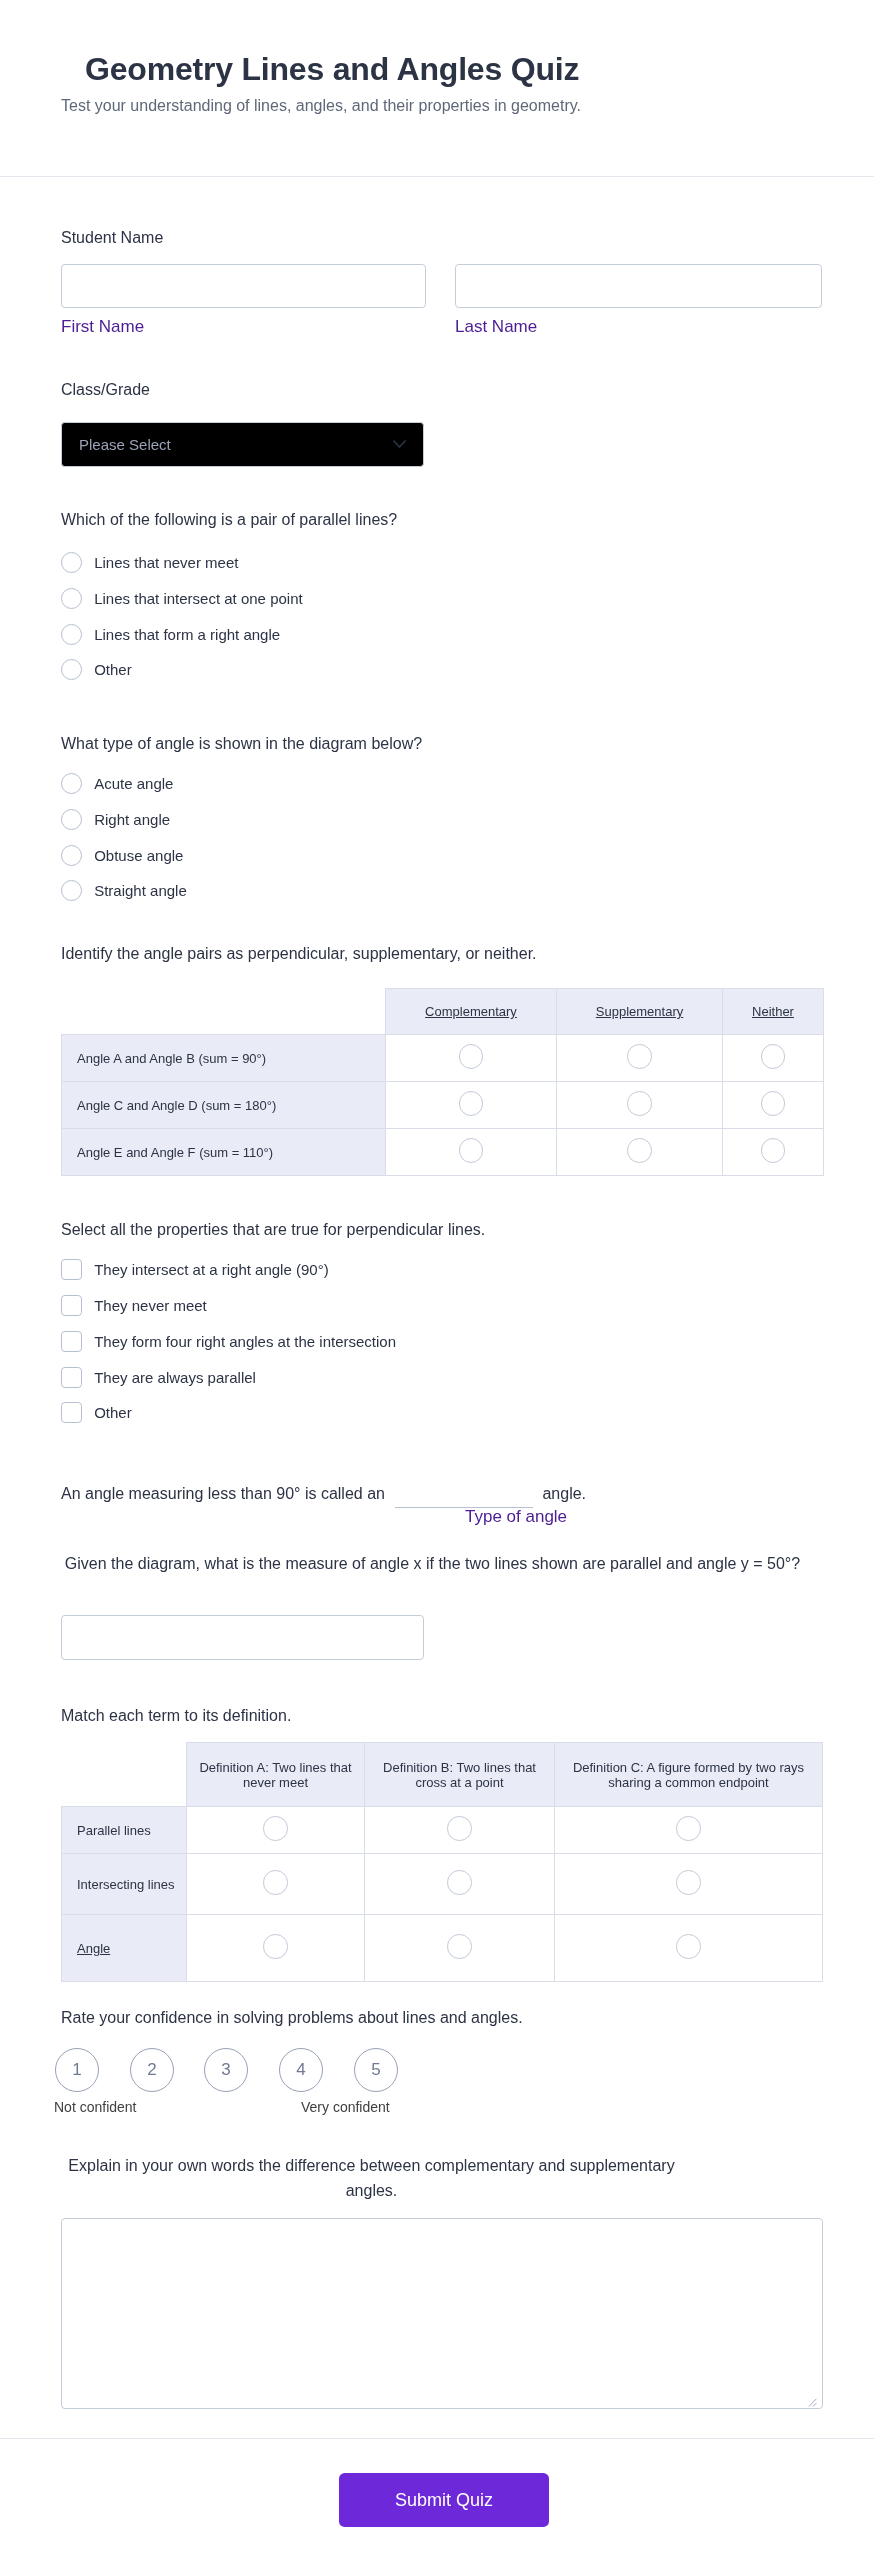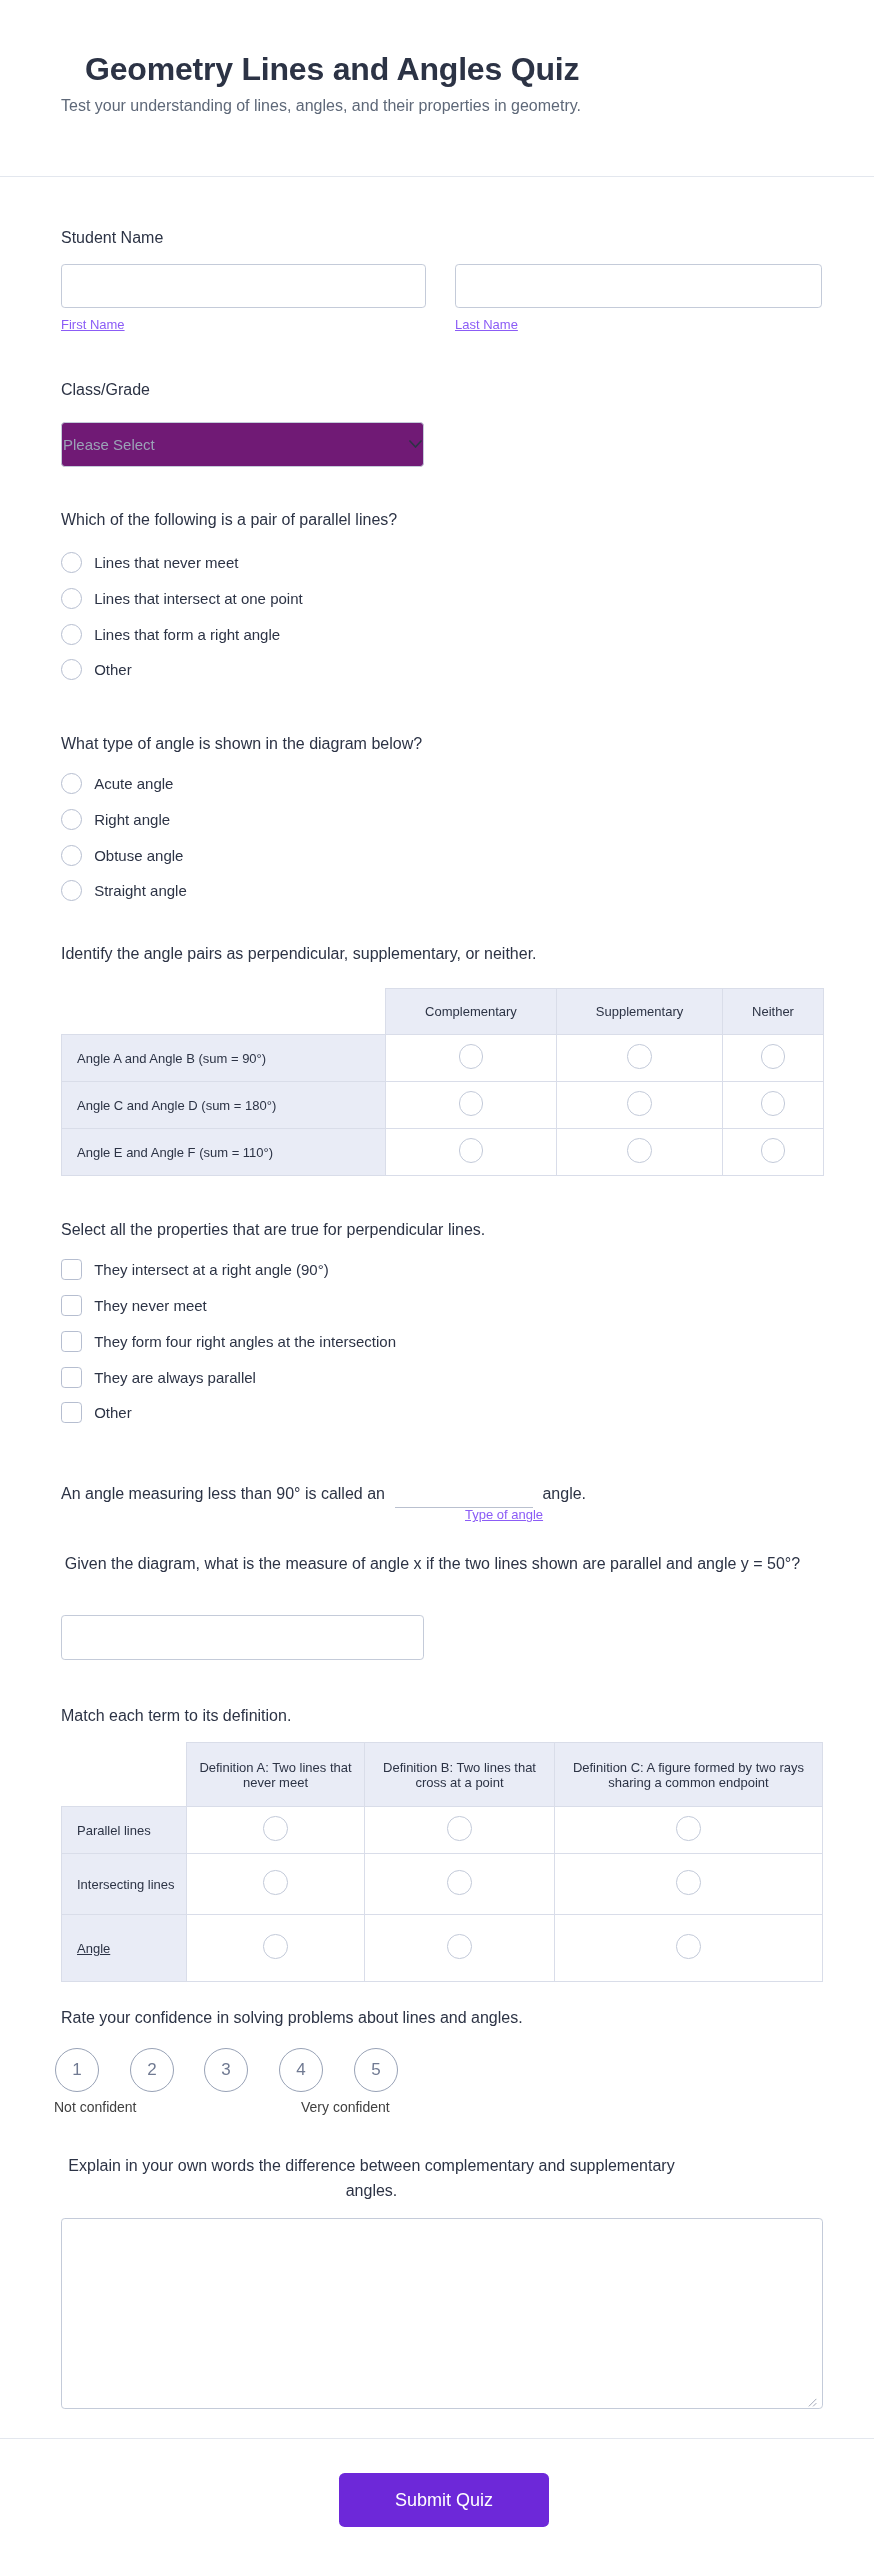--- a/index.html
+++ b/index.html
@@ -5,26 +5,26 @@
   html,body{margin:0;padding:0;background:#fff;}
   .page{position:relative;width:875px;height:2576px;background:#ffffff;
         font-family:"Liberation Sans",sans-serif;color:#2c3345;overflow:hidden;margin:0 auto;}
   .abs{position:absolute;}
   .divider{position:absolute;left:0;width:875px;height:0.9px;background:#e3e7ee;}
 
   .form-title{font-size:32px;font-weight:700;letter-spacing:-0.2px;color:#2c3345;margin-left:24px;}
   .form-subtitle{font-size:16px;color:#5e6878;}
 
   .q-label{font-size:16px;font-weight:500;color:#2c3345;line-height:24.5px;text-align:center;}
-  .sub-label{font-size:13px;color:#8b5cf6;text-decoration:underline;}
+  .sub-label{font-size:17px;color:#4c1d95;}
 
   .text-input{box-sizing:border-box;height:44px;border:0.9px solid #c4cbd9;border-radius:3.8px;
               background:#fff;font:15px "Liberation Sans",sans-serif;color:#2c3345;padding:0 11.3px;outline:none;}
-  .selectbox{box-sizing:border-box;height:45px;border:0.9px solid #c4cbd9;border-radius:3.8px;background:#701a75;
-             display:flex;align-items:center;justify-content:space-between;padding:0 1px;cursor:pointer;}
+  .selectbox{box-sizing:border-box;height:45px;border:0.9px solid #c4cbd9;border-radius:3.8px;background:#000000;
+             display:flex;align-items:center;justify-content:space-between;padding:0 17px;cursor:pointer;}
   .selectbox .ph{font-size:15px;color:#9ba3b7;}
 
   .opt-row{position:absolute;display:flex;align-items:center;gap:12.2px;}
   .radio{box-sizing:border-box;width:21px;height:21px;border:0.9px solid #b6bed0;border-radius:50%;background:#fff;flex:0 0 auto;}
   .checkbox{box-sizing:border-box;width:21px;height:21px;border:0.9px solid #b6bed0;border-radius:3.8px;background:#fff;flex:0 0 auto;}
   .opt-label{font-size:15px;color:#2c3345;}
 
   table.matrix{border-collapse:collapse;table-layout:fixed;}
   .matrix td,.matrix th{border:0.9px solid #d9dde9;padding:0;font-weight:400;}
   .matrix .corner{border:none;background:transparent;}
@@ -111,21 +111,21 @@
 
   <div class="abs q-label" style="left:61px;top:942px;">Identify the angle pairs as perpendicular, supplementary, or neither.</div>
   <table class="matrix abs" style="left:61px;top:988px;">
     <colgroup>
         <col style="width:324px">
         <col style="width:171px">
         <col style="width:166px">
         <col style="width:101px">
       </colgroup>
     <tbody>
-        <tr style="height:46px;">
+        <tr style="height:46px;text-decoration:underline;">
       <td class="corner"></td>
       <th>Complementary</th>
       <th>Supplementary</th>
       <th>Neither</th>
     </tr>
     <tr style="height:47px;">
       <td class="rowlab">Angle A and Angle B (sum = 90°)</td>
       <td class="cell"><span class="m-radio"></span></td>
       <td class="cell"><span class="m-radio"></span></td>
       <td class="cell"><span class="m-radio"></span></td>

